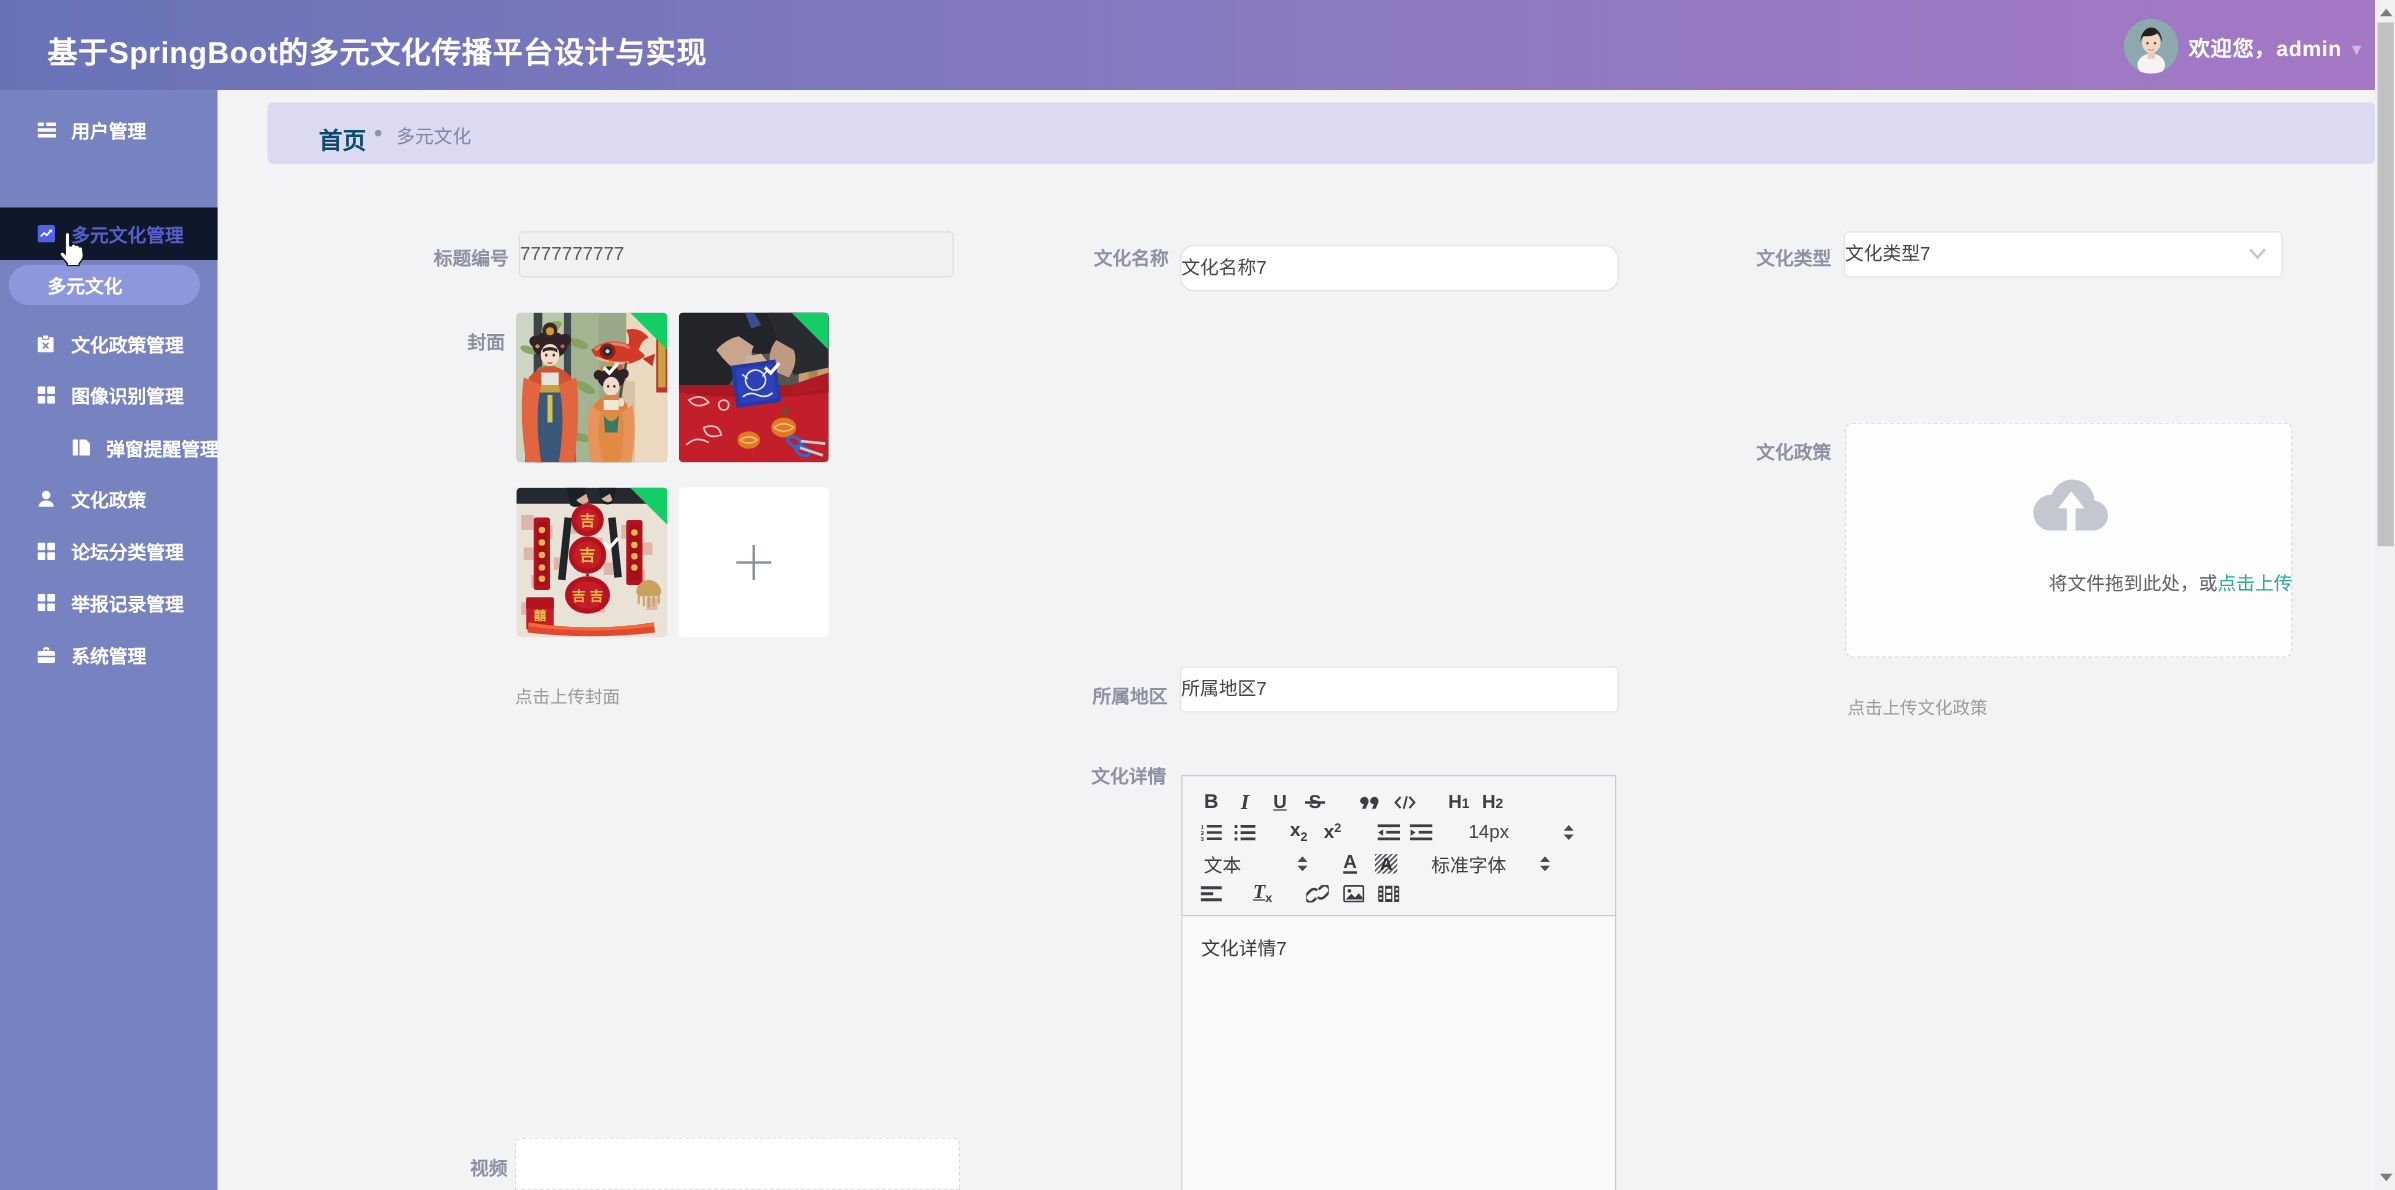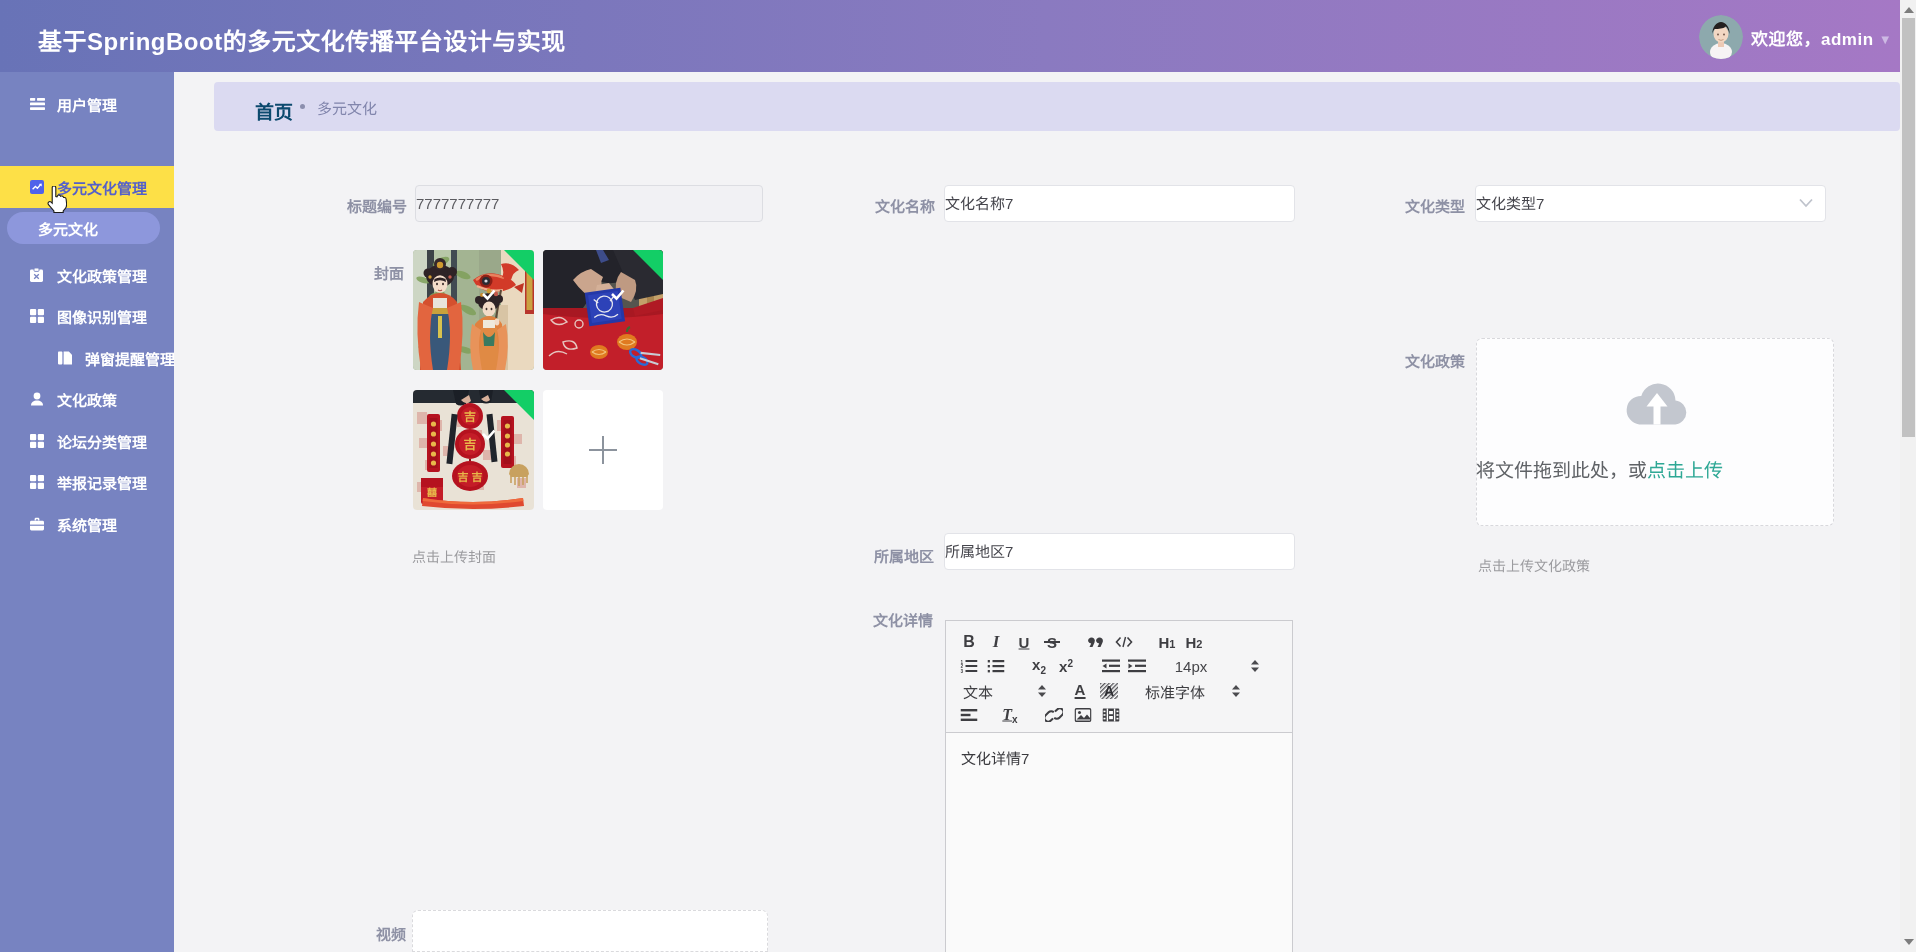--- a/index.html
+++ b/index.html
@@ -10,21 +10,21 @@
   #header { position:absolute; left:0; top:0; width:1900px; height:72px;
     background:linear-gradient(90deg,#6873b7 0%,#8a7ac0 55%,#a578c5 100%); }
   #header h1 { position:absolute; left:38px; top:22px; font-size:24px; color:#fff; font-weight:bold; letter-spacing:0.5px;}
   #welcome { position:absolute; left:1751px; top:25px; color:#fff; font-size:17px; font-weight:bold; letter-spacing:0.5px; }
   #avatar { position:absolute; left:1699px; top:15px; width:44px; height:44px; border-radius:50%; overflow:hidden; }
   
   #sidebar { position:absolute; left:0; top:72px; width:174px; height:880px; background:#7783c1; }
   .mitem { position:absolute; left:0; width:174px; height:42px; color:#fff; font-size:15px; font-weight:bold; }
   .mitem .txt { position:absolute; left:57px; top:50%; transform:translateY(-50%); white-space:nowrap; }
   .mitem svg { position:absolute; left:30px; top:50%; transform:translateY(-50%); }
-  .mitem.active { background:#fde047; color:#5560c9; }
+  .mitem.active { background:#0f172a; color:#5560c9; }
   #pill { position:absolute; left:7px; top:140px; width:153px; height:32px; background:#8d97dc; border-radius:16px; }
   #pill span { position:absolute; left:31px; top:50%; transform:translateY(-50%); color:#fff; font-size:15px; font-weight:bold; }
   
   #crumb { position:absolute; left:214px; top:82px; width:1686px; height:49px; background:#dbdaf1; border-radius:4px; }
   #crumb .home { position:absolute; left:41px; top:15px; font-size:19px; font-weight:bold; color:#0c4a6e; }
   #crumb .cur { position:absolute; left:103px; top:15px; font-size:15px; color:#8185ac; }
   
   .flabel { position:absolute; font-size:15px; font-weight:bold; color:#8e91a5; text-align:right; white-space:nowrap; }
   .finput { position:absolute; height:37px; background:#fff; border:1px solid #e2e3e8; border-radius:4px;
      font-size:15px; color:#45454c; line-height:35px; white-space:nowrap; }
@@ -145,21 +145,21 @@
 
   <div id="crumb">
     <span class="home">首页</span>
     <span class="abs" style="left:86px;top:22px;width:5px;height:5px;border-radius:50%;background:#8c8fae;"></span>
     <span class="cur">多元文化</span>
   </div>
 
   <div class="flabel" style="right:calc(1916px - 407px); top:195px;">标题编号</div>
   <div class="finput" style="left:415px; top:185px; width:348px; background:#f1f1f4; border-color:#dcdde2; color:#5b5b60;">7777777777</div>
   <div class="flabel" style="right:calc(1916px - 935px); top:195px;">文化名称</div>
-  <div class="finput" style="left:944px; top:185px; width:351px;">文化名称7</div>
+  <div class="finput" style="left:944px; top:196px; width:351px;border-radius:11px;">文化名称7</div>
   <div class="flabel" style="right:calc(1916px - 1465px); top:195px;">文化类型</div>
   <div class="finput" style="left:1475px; top:185px; width:351px;">文化类型7</div>
 <svg class="abs" style="left:1798px;top:197px;" width="16" height="12" viewBox="0 0 16 12">
     <path d="M2 2.5 L8 9 L14 2.5" fill="none" stroke="#bfc3cc" stroke-width="1.8"></path>
   </svg>
 
   <div class="flabel" style="right:calc(1916px - 404px); top:262px;">封面</div>
   <div class="cover" style="left:413px; top:250px;" id="img1">
     <svg width="121" height="120" viewBox="0 0 121 120">
 <rect width="121" height="120" fill="#9aa88a"></rect>
@@ -387,21 +387,21 @@
   <div class="flabel" style="right:calc(1916px - 1465px); top:350px;">文化政策</div>
   <div class="abs" id="dragbox" style="left:1476px; top:338px; width:358px; height:188px; background:#fdfdfe; border:1px dashed #d8d8dc; border-radius:6px;">
     <svg class="abs" style="left:115px;top:38px;" width="130" height="64" viewBox="0 0 130 64">
 <g transform="translate(33,0)">
         <path d="M50.5 23.5 a17.5 17.5 0 0 0 -34.2 -4.6 A14.3 14.3 0 0 0 14.3 47.4 h36 a12 12 0 0 0 0.2 -23.9 Z" fill="#c3c7cf"></path>
 <rect x="28.5" y="28" width="7" height="19.5" fill="#fff"></rect>
         <polygon points="32,16 21.5,29.5 42.5,29.5" fill="#fff"></polygon>
       </g>
     </svg>
   </div>
-  <div class="abs" id="dragtext" style="left:1476px; top:455px; width:358px; text-align:left; font-size:19px; color:#5f6266;">将文件拖到此处，或<span style="color:#2ea895;">点击上传</span></div>
+  <div class="abs" id="dragtext" style="left:1476px; top:455px; width:358px; text-align:right; font-size:15px; color:#5f6266;">将文件拖到此处，或<span style="color:#2ea895;">点击上传</span></div>
   <div class="tip" style="left:1478px; top:555px;">点击上传文化政策</div>
 
   <div class="flabel" style="right:calc(1916px - 934px); top:545px;">所属地区</div>
   <div class="finput" style="left:944px; top:533px; width:351px;">所属地区7</div>
 
   <div class="flabel" style="right:calc(1916px - 933px); top:609px;">文化详情</div>
   <div class="abs" id="editor" style="left:945px; top:620px; width:348px; height:332px; border:1px solid #cbcbcf; background:#f5f5f6;">
     <div class="abs" id="toolbar" style="left:0; top:0; width:346px; height:111px;">
 <style>
  .ti { position:absolute; transform:translate(-50%,-50%); color:#3e3e42; font-size:15px; font-weight:bold; white-space:nowrap; font-family:"Liberation Sans",sans-serif;}

